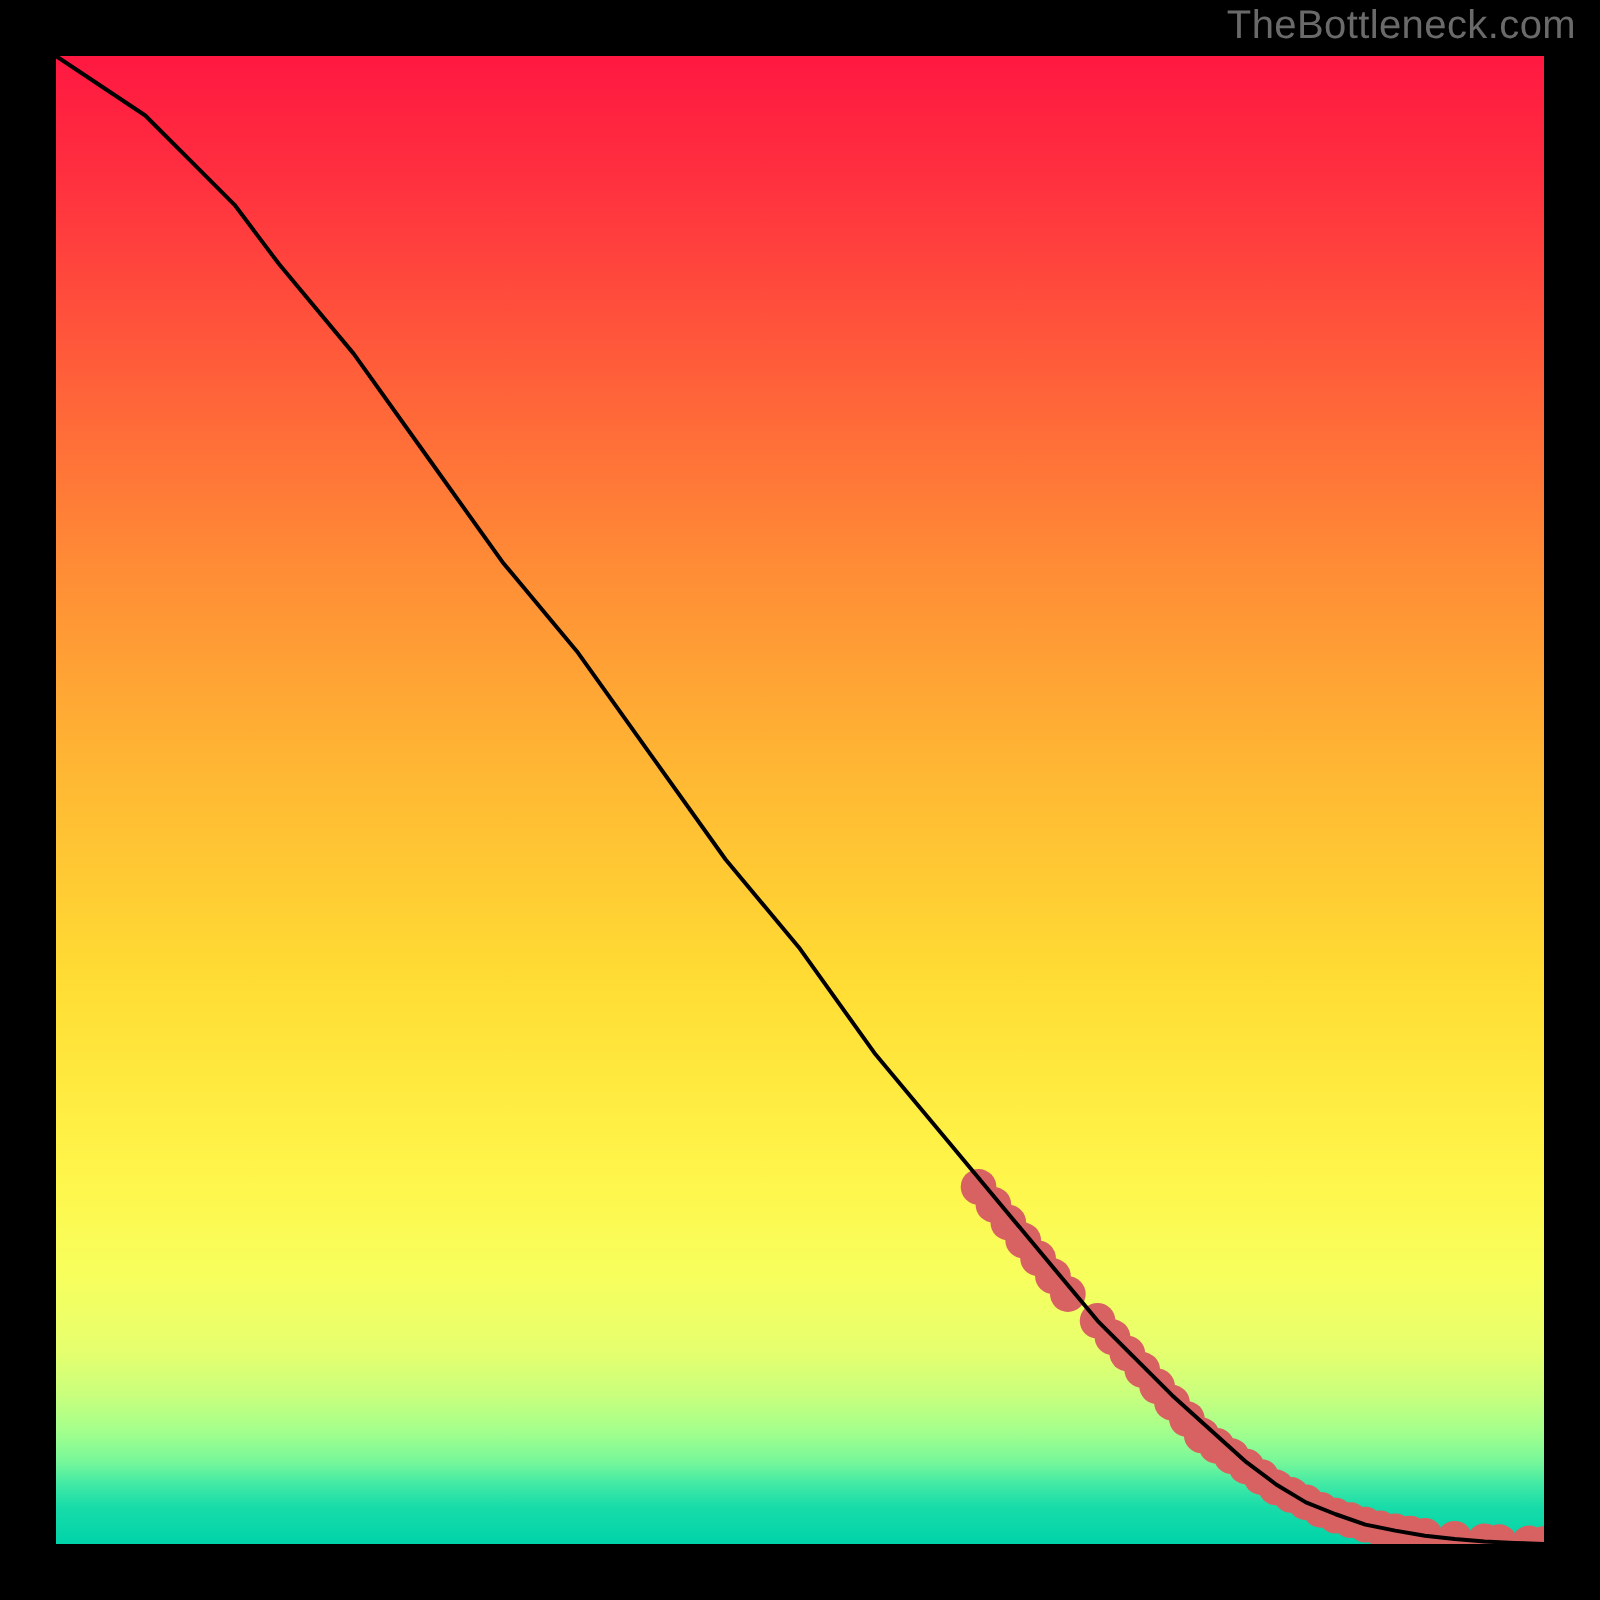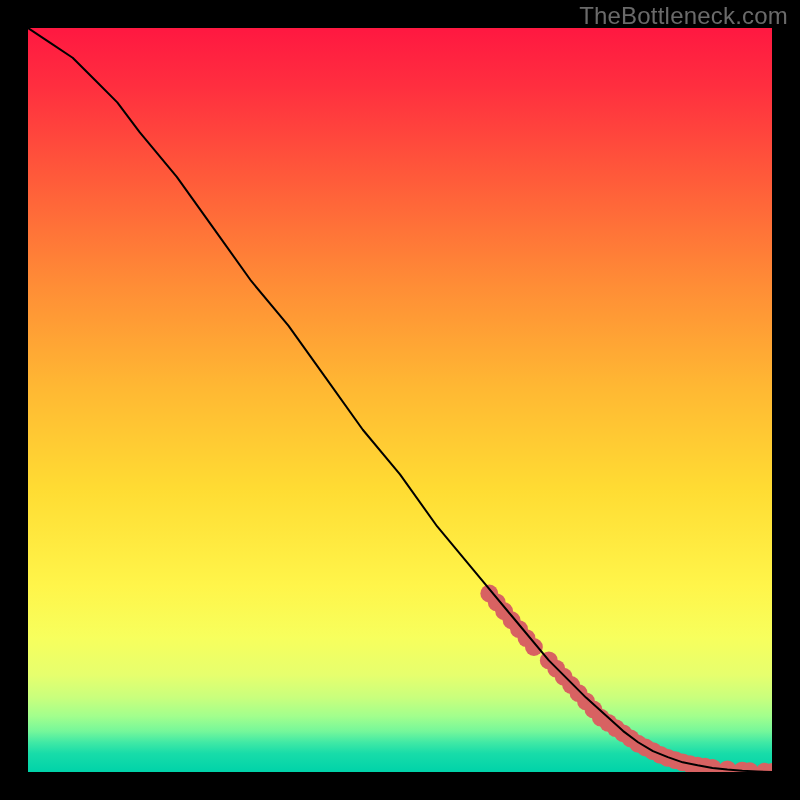--- a/index.html
+++ b/index.html
@@ -15,21 +15,21 @@
     position: relative;
     width: 800px;
     height: 800px;
     background: #000;
   }
   .watermark {
     position: absolute;
     top: 2px;
     right: 12px;
     color: #6a6a6a;
-    font-size: 24px;
+    font-size: 20px;
     letter-spacing: 0.2px;
     pointer-events: none;
     user-select: none;
   }
   
   .plot-area {
     position: absolute;
     left: 28px;
     top: 28px;
     width: 744px;   

